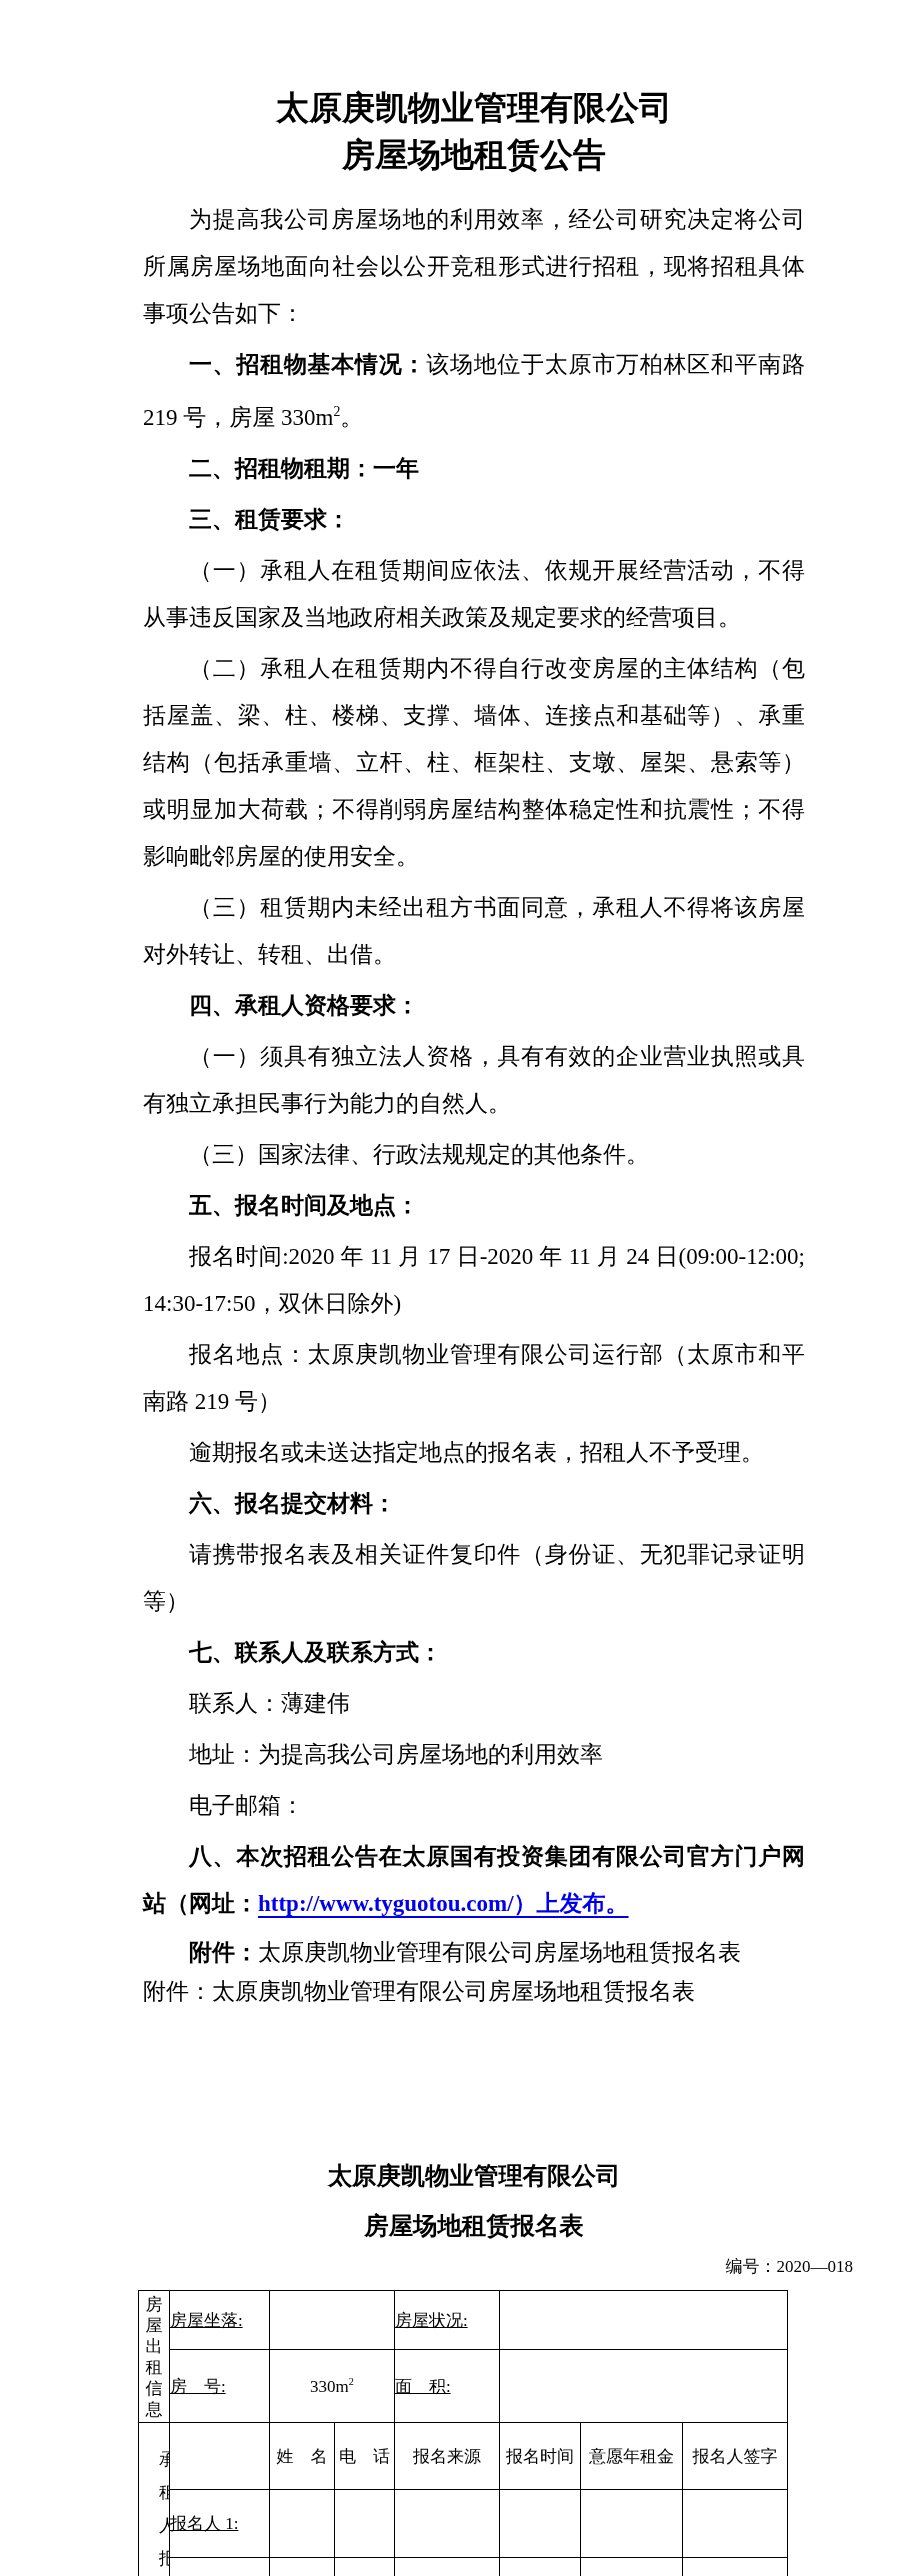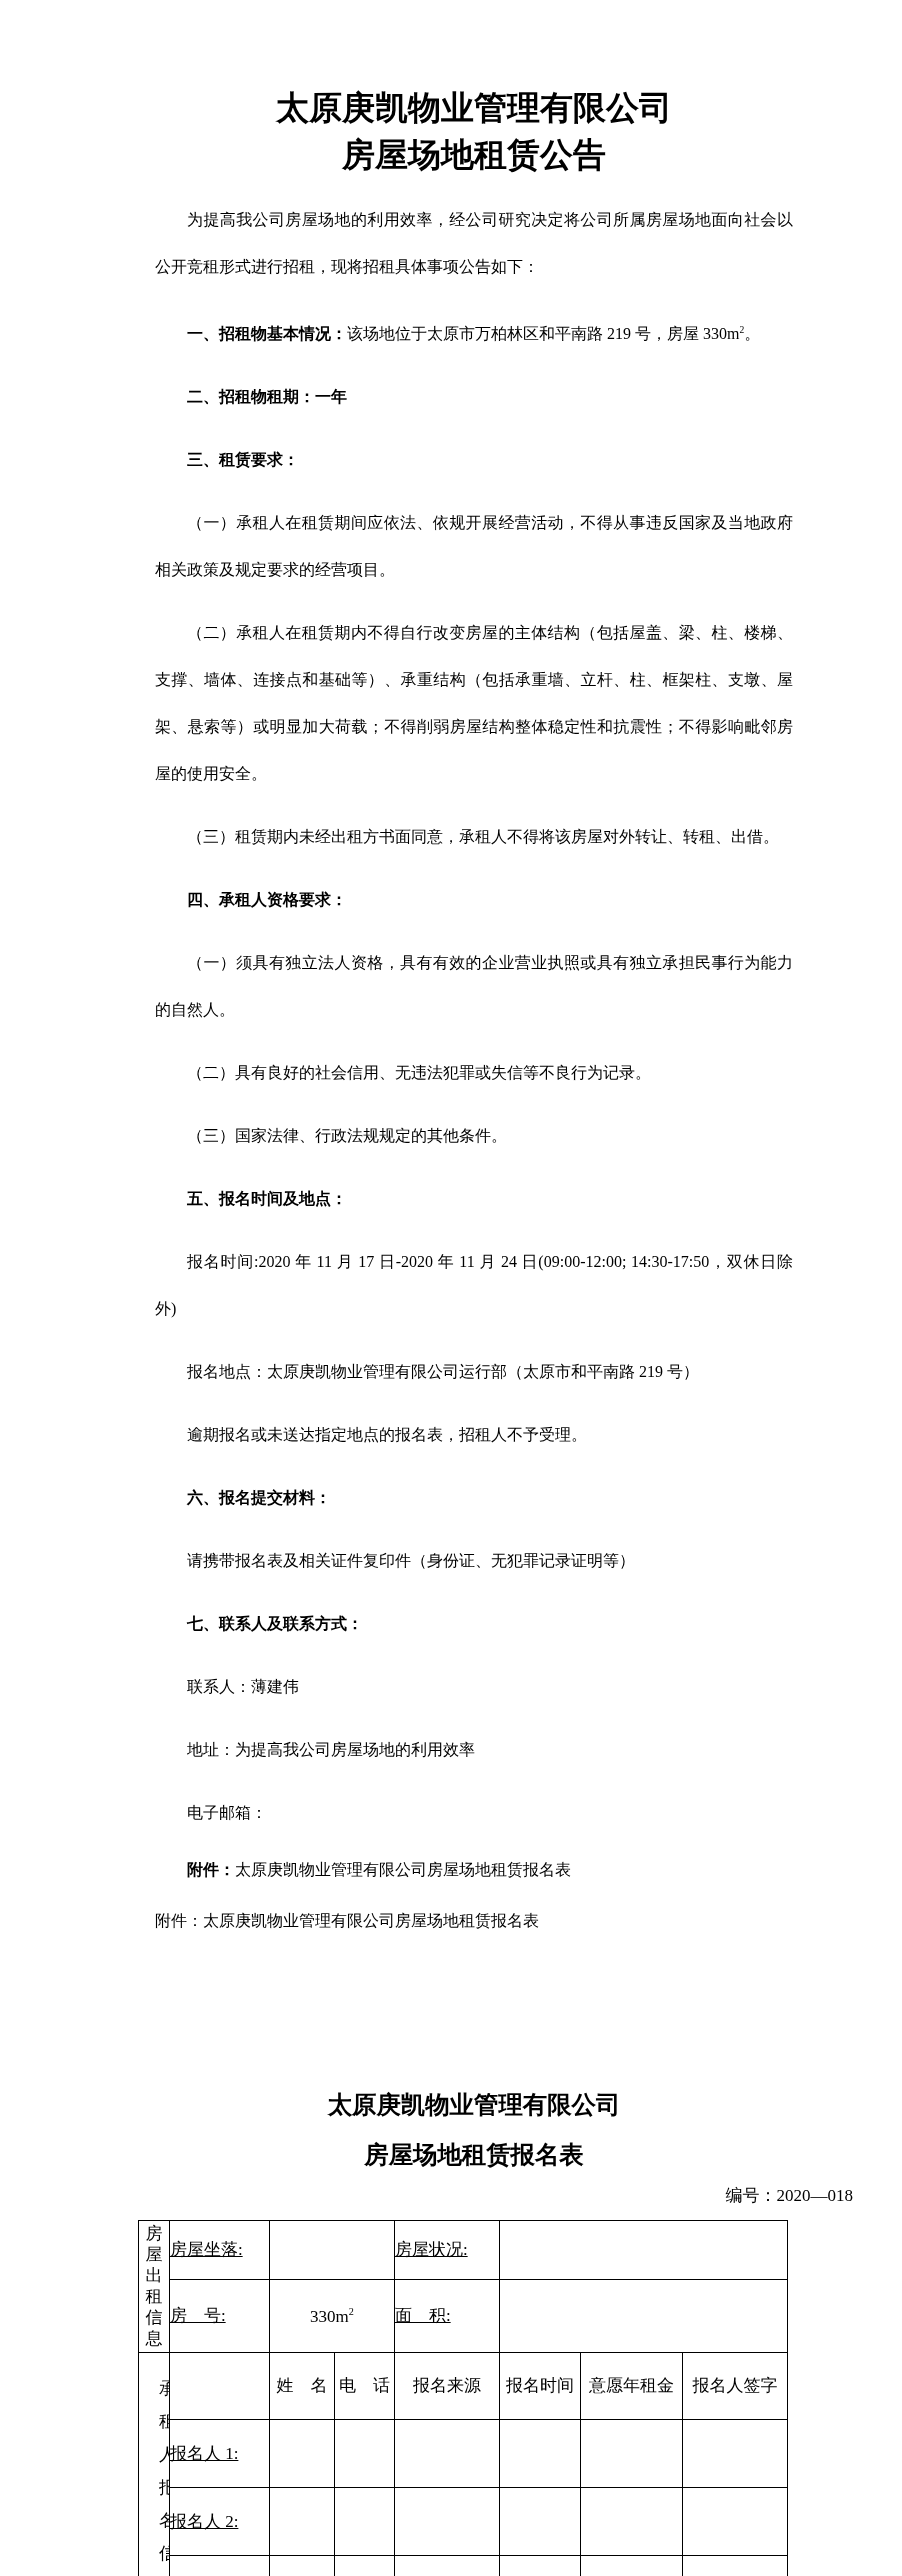--- a/index.html
+++ b/index.html
@@ -17,23 +17,23 @@
     padding: 85px 93px 0 139px;
   }
   .doc-title {
     text-align: center;
     font-size: 33px;
     font-weight: bold;
     line-height: 47px;
     margin: 0 0 17px 0;
   }
   .body-text p {
-    font-size: 16px;
+    font-size: 23px;
     line-height: 47px;
-    margin: 16px;
+    margin: 4px;
     text-align: justify;
   }
   .indent { text-indent: 2em; }
   .bold { font-weight: bold; }
   .doc-link {
     color: #0000EE;
     font-weight: bold;
     text-decoration: underline;
     text-underline-offset: 4.5px;
     cursor: pointer;
@@ -113,21 +113,20 @@
       <p class="indent"><span>（一）承租人在租赁期间应依法、依规开展经营活动，不得从事违反国家及当地政府相关政策及规定要求的经营项目。</span></p>
 
       <p class="indent"><span>（二）承租人在租赁期内不得自行改变房屋的主体结构（包括屋盖、梁、柱、楼梯、支撑、墙体、连接点和基础等）、承重结构（包括承重墙、立杆、柱、框架柱、支墩、屋架、悬索等）或明显加大荷载；不得削弱房屋结构整体稳定性和抗震性；不得影响毗邻房屋的使用安全。</span></p>
 
       <p class="indent"><span>（三）租赁期内未经出租方书面同意，承租人不得将该房屋对外转让、转租、出借。</span></p>
 
       <p class="indent"><span class="bold">四、承租人资格要求：</span></p>
 
       <p class="indent"><span>（一）须具有独立法人资格，具有有效的企业营业执照或具有独立承担民事行为能力的自然人。</span></p>
 
-      <p class="indent"><span>（二）具有良好的社会信用、无违法犯罪或失信等不良行为记录。</span></p>
 
       <p class="indent"><span>（三）国家法律、行政法规规定的其他条件。</span></p>
 
       <p class="indent"><span class="bold">五、报名时间及地点：</span></p>
 
       <p class="indent"><span>报名时间:2020 年 11 月 17 日-2020 年 11 月 24 日(09:00-12:00; 14:30-17:50，双休日除外)</span></p>
 
       <p class="indent"><span>报名地点：太原庚凯物业管理有限公司运行部（太原市和平南路 219 号）</span></p>
 
       <p class="indent"><span>逾期报名或未送达指定地点的报名表，招租人不予受理。</span></p>
@@ -138,20 +137,21 @@
 
       <p class="indent"><span class="bold">七、联系人及联系方式：</span></p>
 
       <p class="indent"><span>联系人：薄建伟</span></p>
 
       <p class="indent"><span>地址：为提高我公司房屋场地的利用效率</span></p>
 
 
       <p class="indent"><span>电子邮箱：</span></p>
 
+      <p class="indent"><span class="bold">八、本次招租公告在太原国有投资集团有限公司官方门户网站（网址：</span><a class="doc-link">http://www.tyguotou.com/）上发布。</a></p>
 
       <p class="indent att-line att-first"><span class="bold">附件：</span><span>太原庚凯物业管理有限公司房屋场地租赁报名表</span></p>
 
       <p class="att-line"><span>附件：太原庚凯物业管理有限公司房屋场地租赁报名表</span></p>
     </div>
 
     <div class="form-section">
       <h2 class="form-title">
         <span>太原庚凯物业管理有限公司</span><br>
         <span>房屋场地租赁报名表</span>

